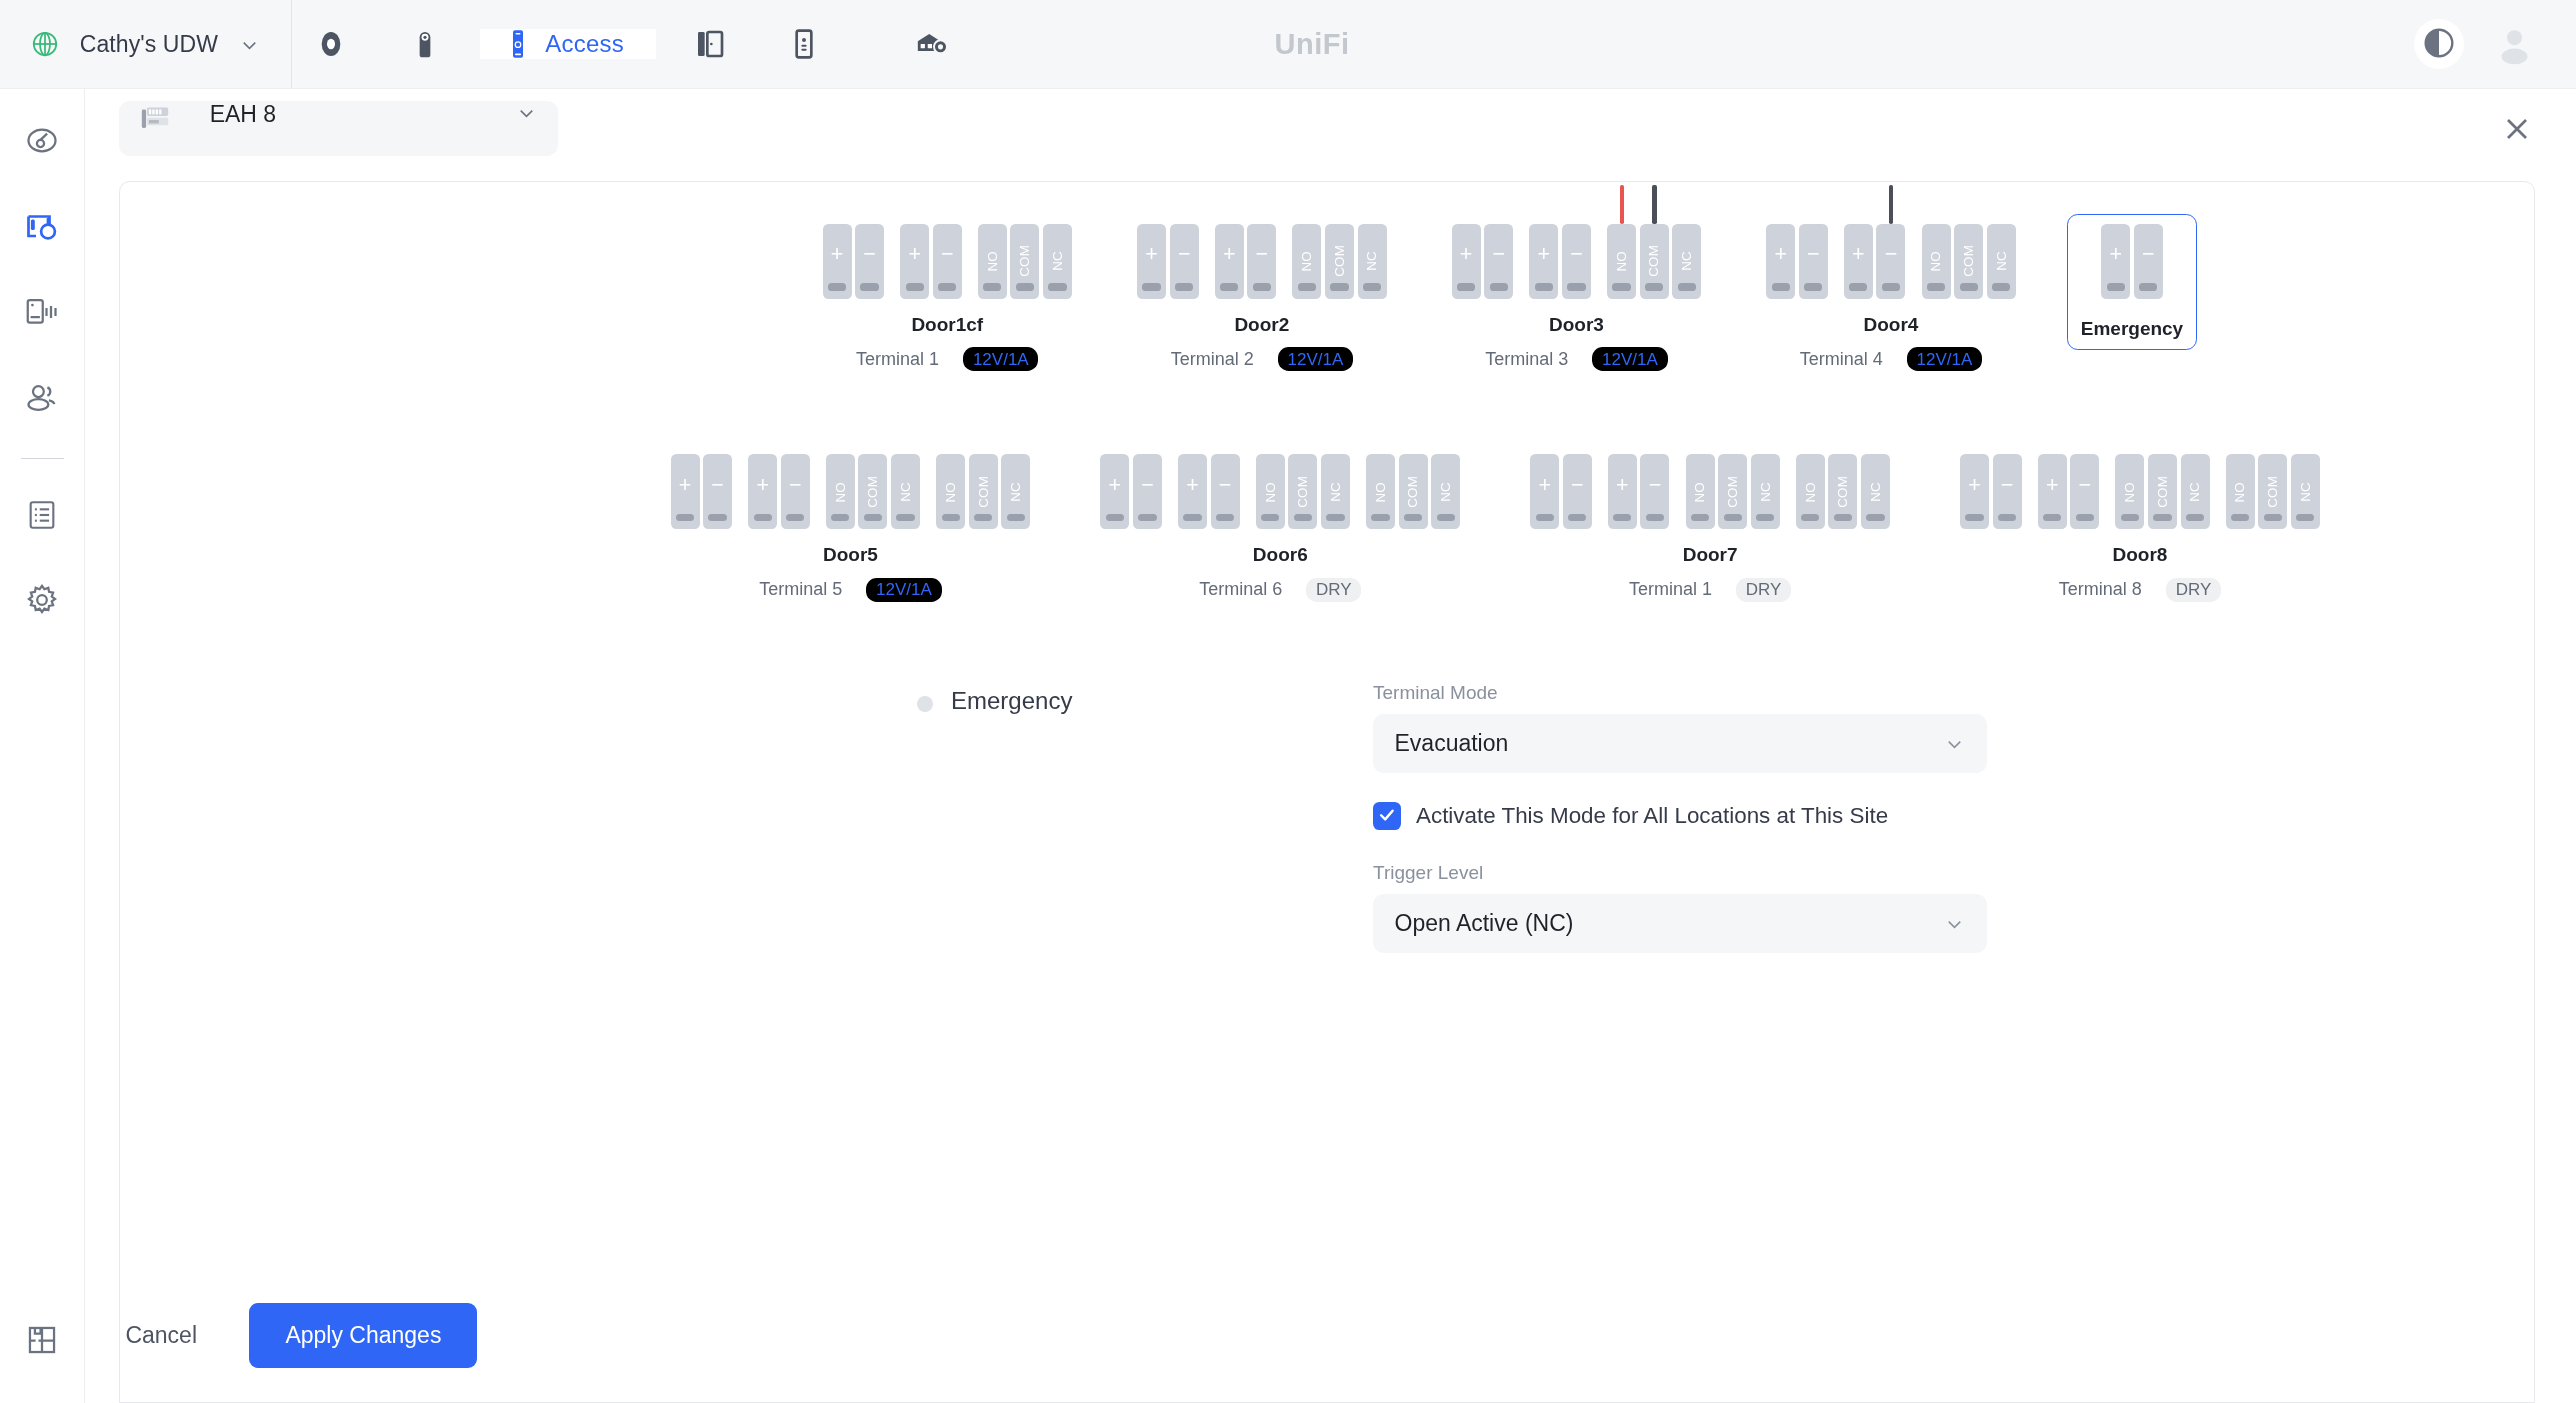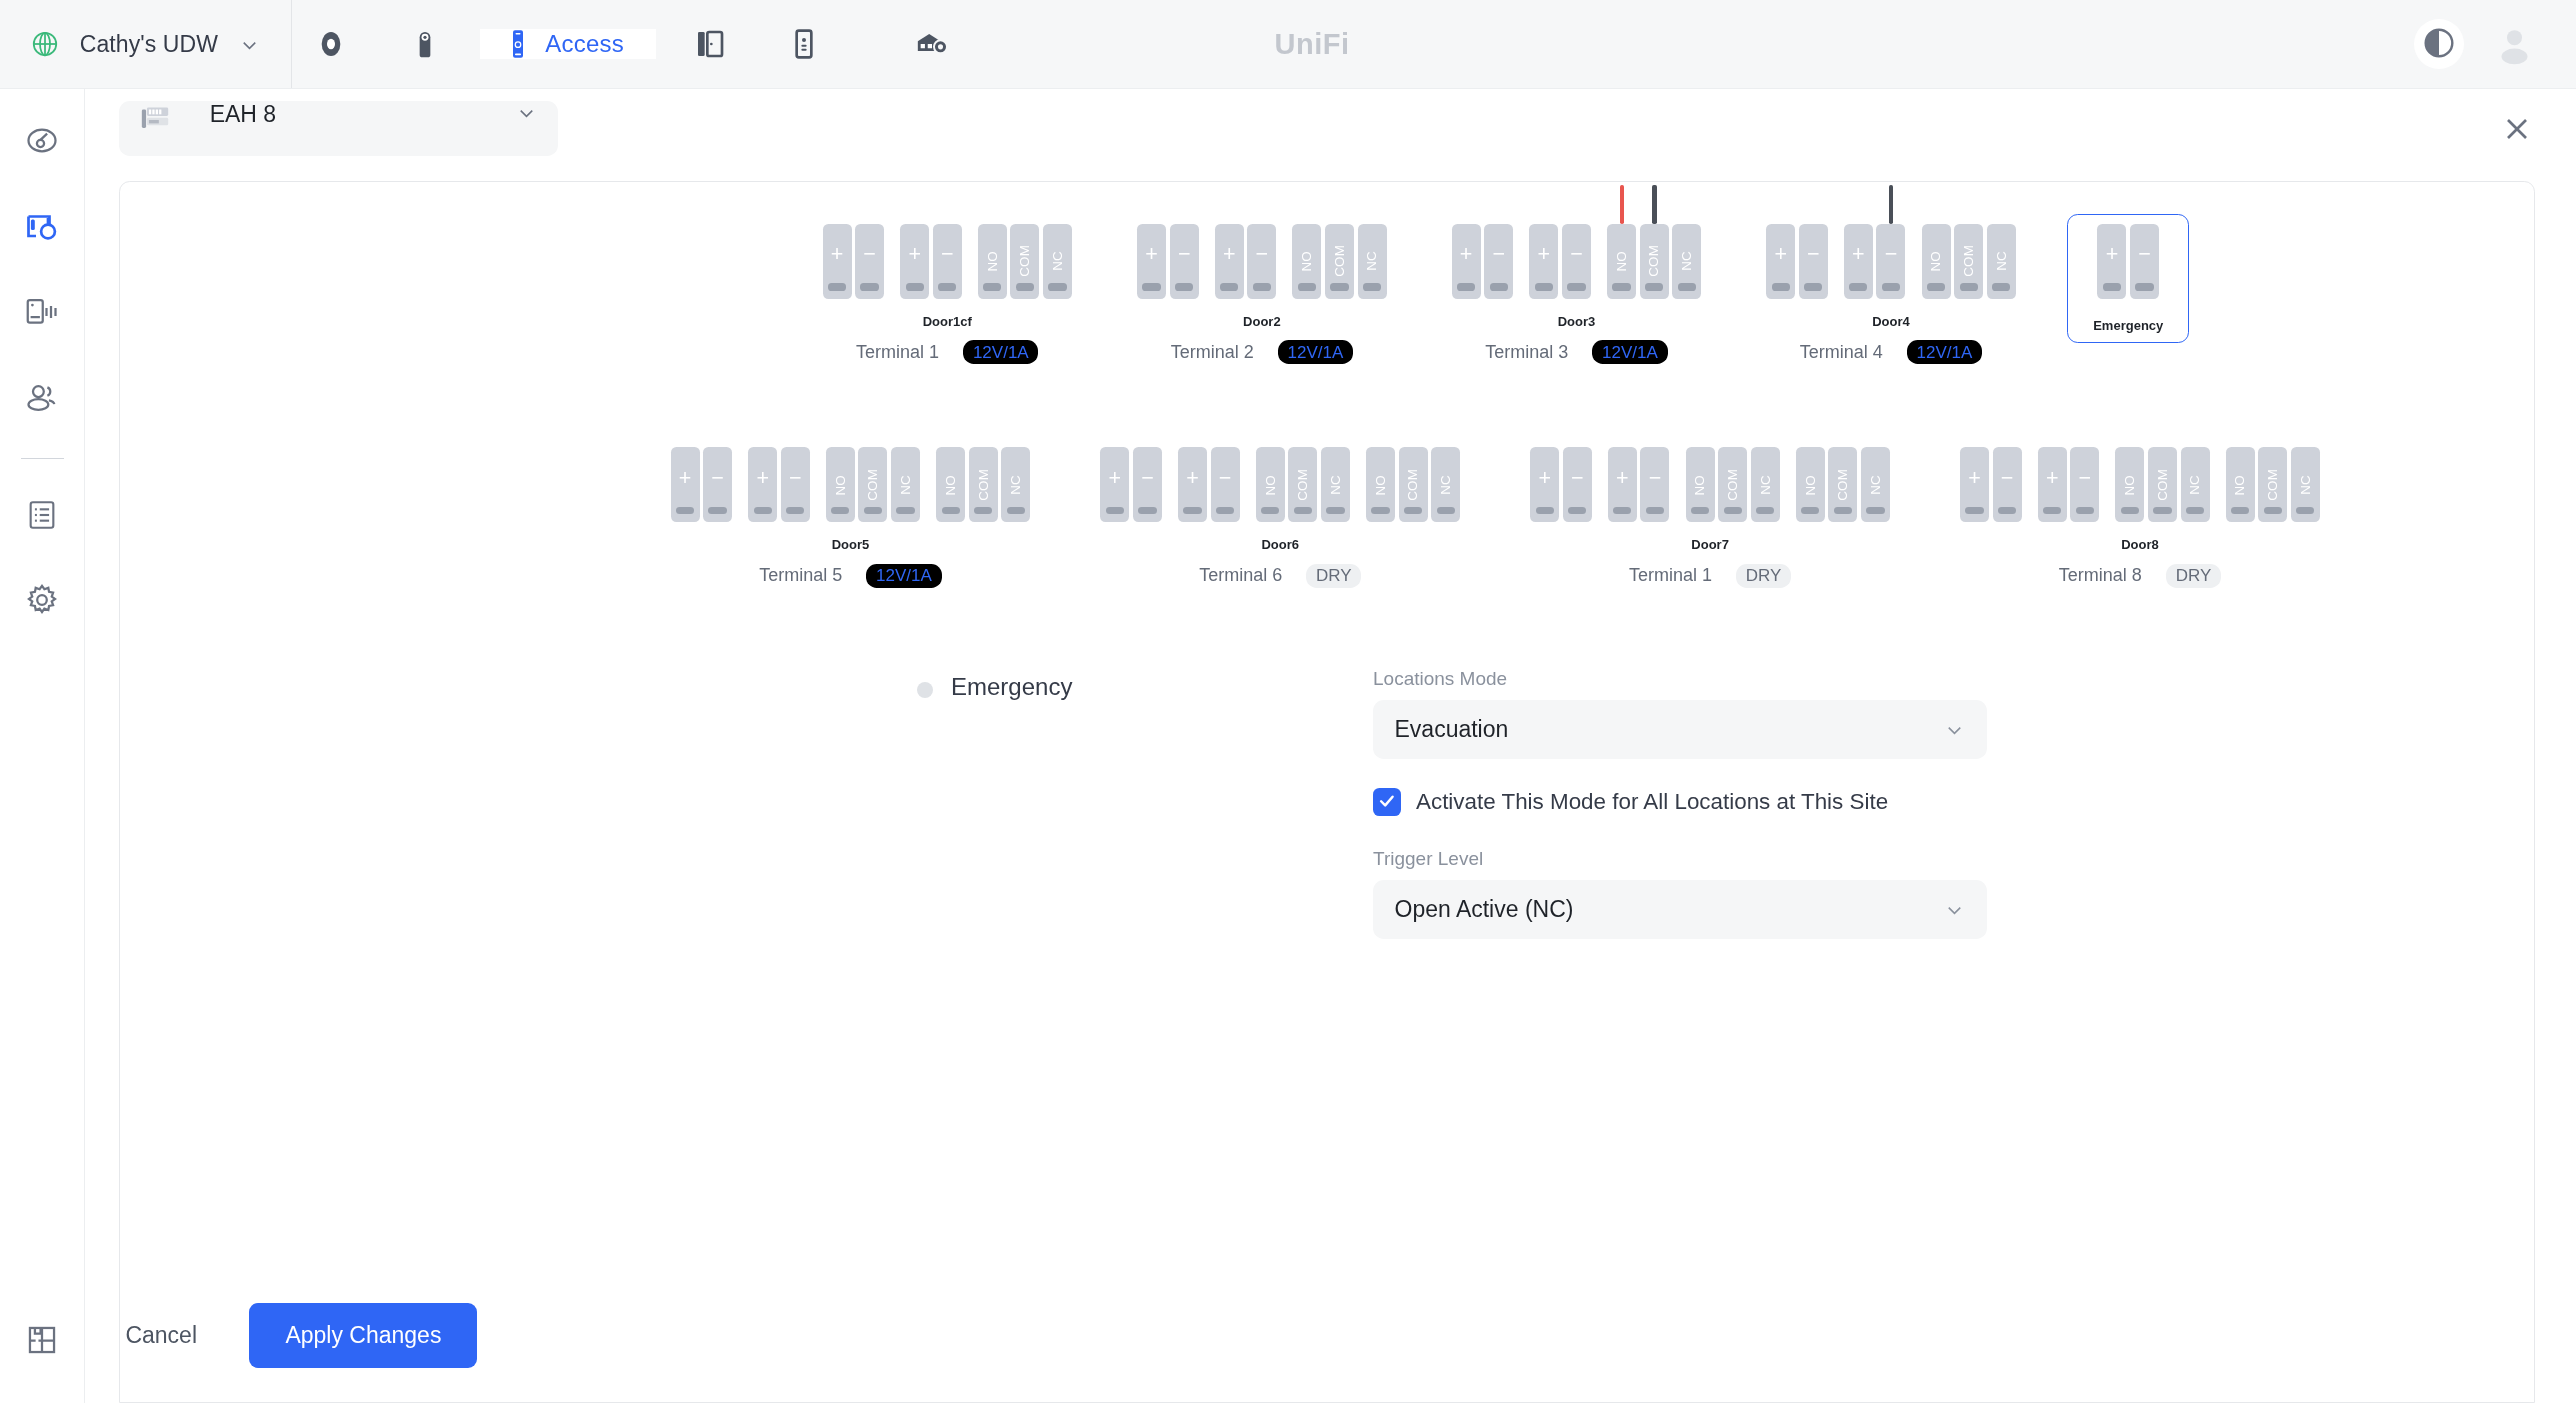--- a/index.html
+++ b/index.html
@@ -134,21 +134,21 @@
   }
   .pin .lbl.vert { writing-mode: vertical-rl; transform: rotate(180deg); font-size: 13.4px; letter-spacing: 0.2px;}
   .pin .lbl.sym { font-size: 21.5px; font-weight: 400; margin-top:-12.5px; }
   .pin::after {
     content: ""; position: absolute; bottom: 8px; left: 5.4px; right: 5.4px;
     height: 7.2px; border-radius: 3.6px; background: #9aa1ad;
   }
   .wire { position: absolute; top: -39px; width: 4.5px; height: 39px; border-radius: 1.8px; }
 
   .door-name {
-    font-size: 13px; font-weight: 700; color: #1f2329; margin-top: 15px; white-space: nowrap;
+    font-size: 19px; font-weight: 700; color: #1f2329; margin-top: 15px; white-space: nowrap;
   }
   .door-meta { margin-top: 11.6px; display:flex; align-items:center; gap:24px; white-space:nowrap;}
   .door-term { font-size: 18px; color: #646b78; }
   .badge { font-size: 17px; border-radius: 10.7px; padding: 3.6px 9.8px; line-height:1; }
   .badge.blue { background: #000000; color: #2f66f5; }
   .badge.gray { background: #eef0f2; color: #646b78; }
 
   .emg-box { min-width: 122px; }
   .emg-box .door-name { margin-top: 19.7px; }
 
@@ -750,21 +750,21 @@
             </div>
           </div>
 
         <div class="form-area">
           <div class="form-left">
             <span class="radio-dot"></span>
             <span class="emg-label">Emergency</span>
           </div>
 
           <div class="form-right">
-            <div class="field-label">Locations Mode</div>
+            <div class="field-label">Terminal Mode</div>
             <div class="select-box">
               <span class="select-val">Evacuation</span>
               <span class="select-caret">
                 <svg viewBox="0 0 24 24" width="23" height="23" fill="none" stroke="#8a919d" stroke-width="1.6">
                   <polyline points="6,10 12,16 18,10"></polyline>
                 </svg>
               </span>
             </div>
 
             <div class="check-row">

